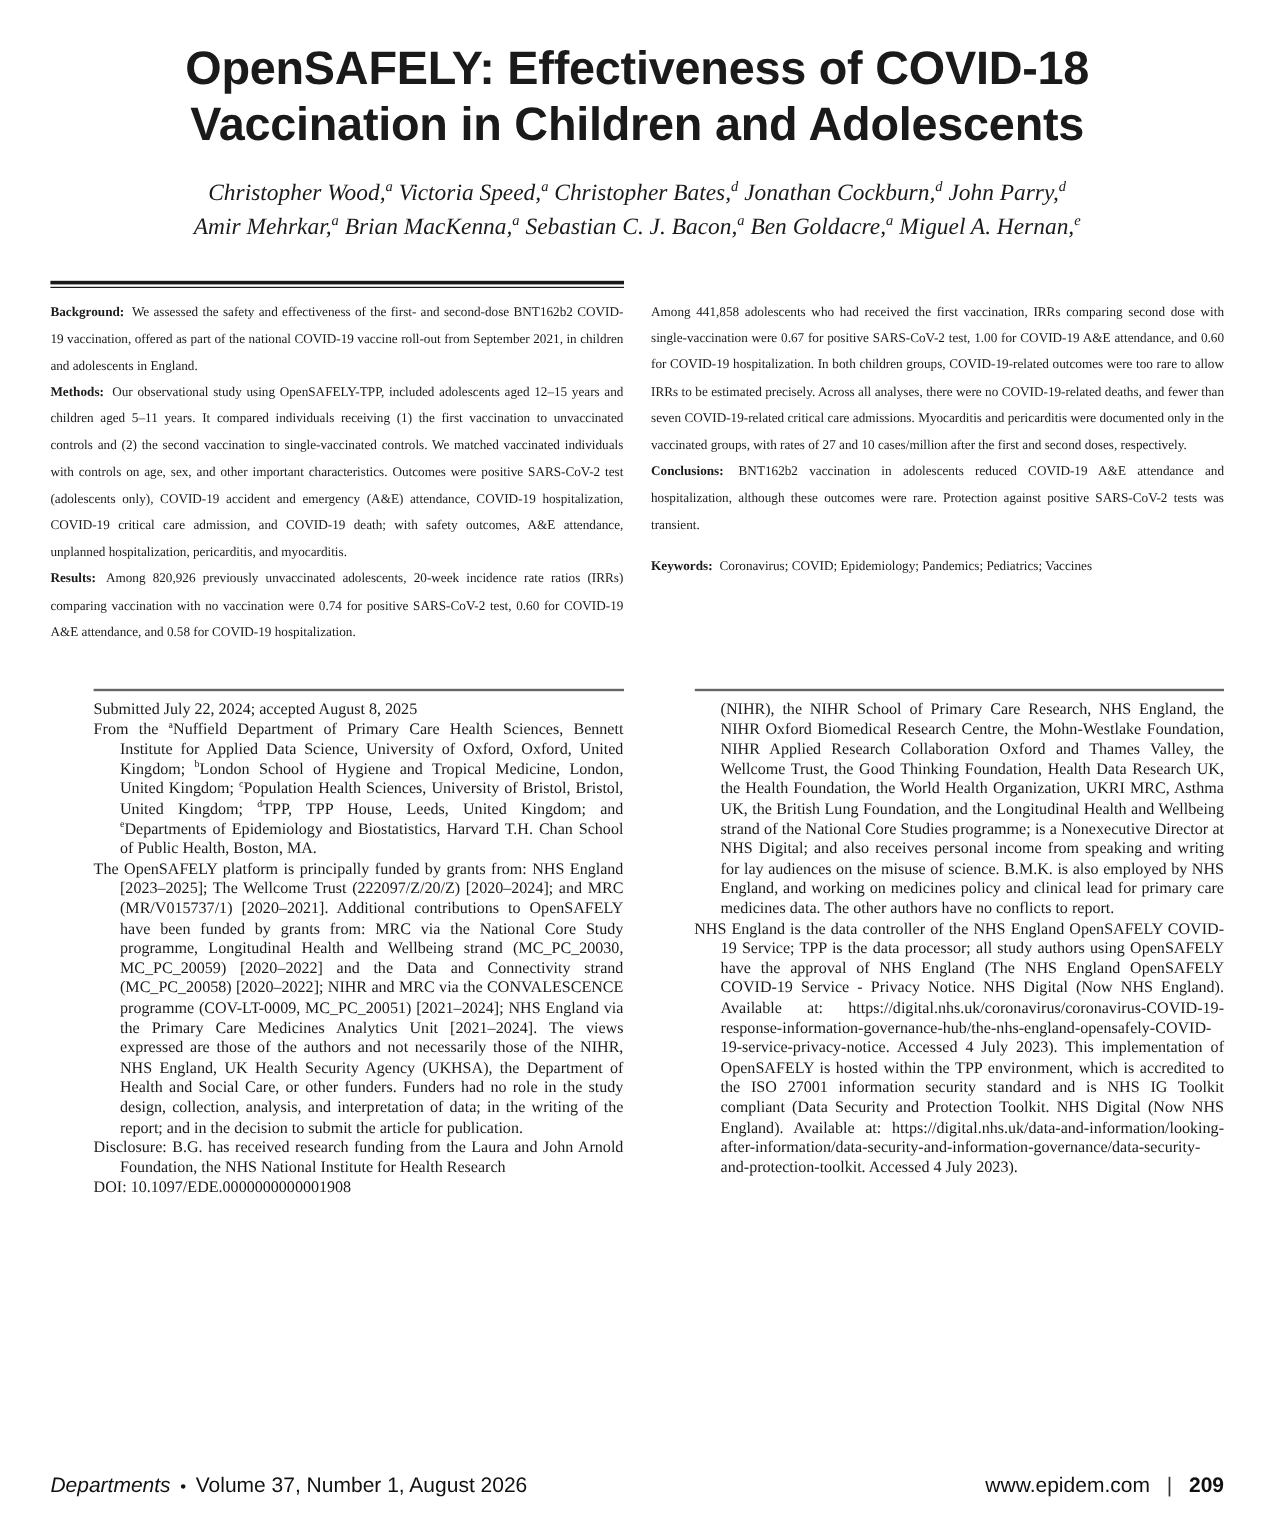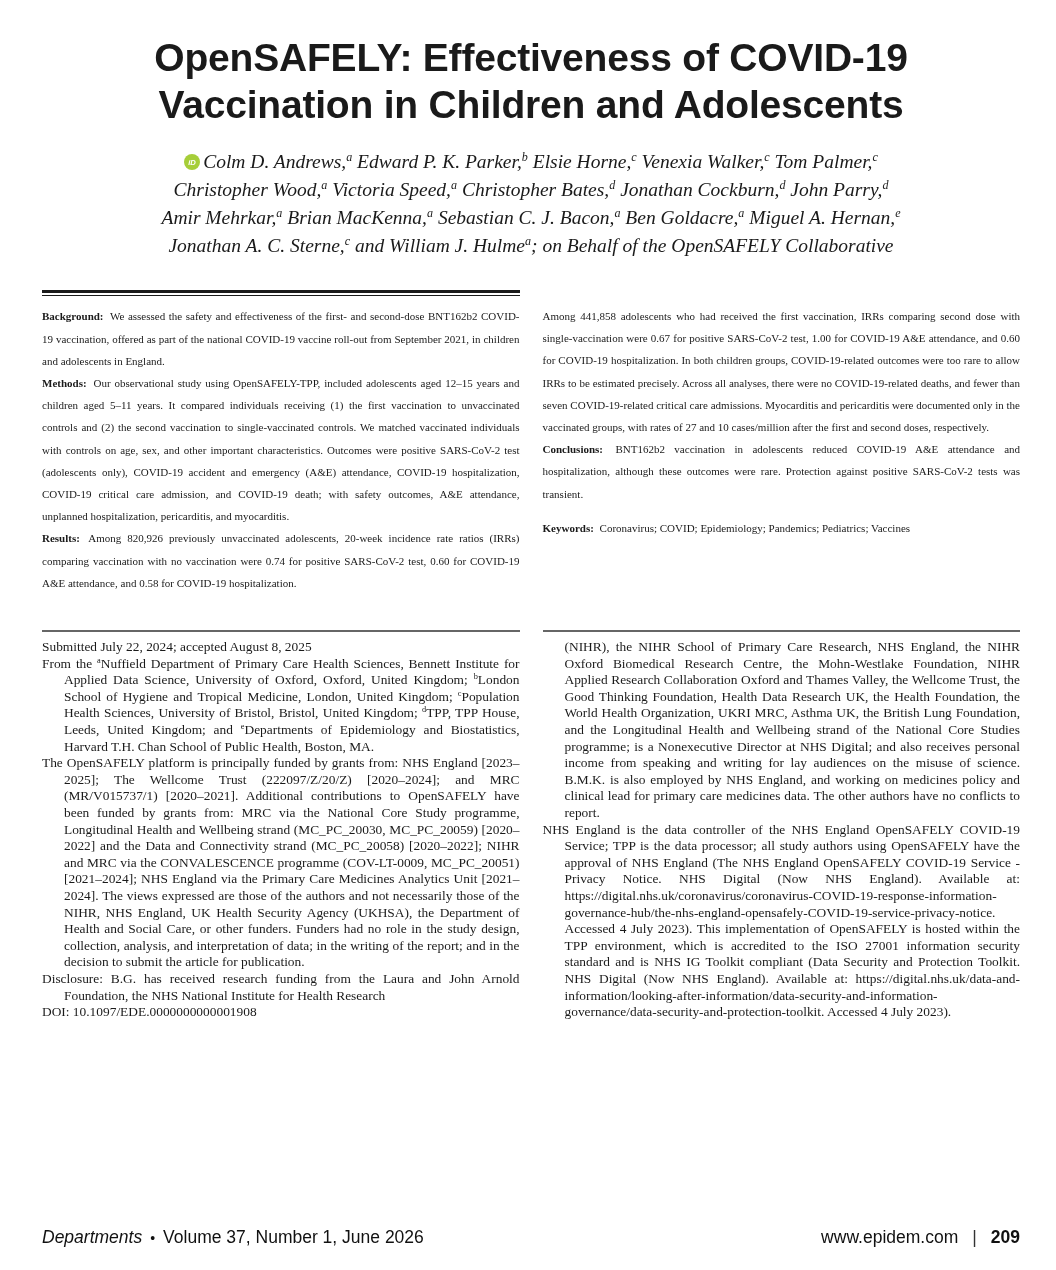--- a/index.html
+++ b/index.html
@@ -65,21 +65,21 @@
   
   .footnotes{
     display:flex;gap:23px;
     margin-top:36px;
     font-family:"Liberation Serif",serif;
     font-size:13.4px;
     line-height:16.6px;
     text-align:justify;
     overflow-wrap:break-word;
   }
-  .footnotes .col{width:478px;box-sizing:border-box;}
+  .footnotes .col{width:478px;box-sizing:border-box;margin-left:36px;}
   .fn-rule{border-top:2px solid #666;margin-bottom:7px;}
   .fn{margin:0;}
   .fn.hang{padding-left:22px;text-indent:-22px;}
   .fn.cont{padding-left:22px;}
 
   
   .footer{
     position:absolute;left:42px;right:36px;bottom:22px;
     display:flex;justify-content:space-between;align-items:baseline;
     font-family:"Liberation Sans",sans-serif;
@@ -89,30 +89,25 @@
   .footer-left .jname{font-style:italic;}
   .footer-left .bullet{margin:0 8px;font-size:14px;}
   .footer-right .divider{margin:0 14px;color:#333;font-weight:300;}
   .footer-right .pagenum{font-weight:700;}
 </style>
 </head>
 <body>
 
 <div class="page">
 
-  <h1 class="title">OpenSAFELY: Effectiveness of COVID-19 Vaccination in Children and Adolescents</h1>
+  <h1 class="title">OpenSAFELY: Effectiveness of COVID-18 Vaccination in Children and Adolescents</h1>
 
   <div class="authors">
-      <div class="author-line"><span class="orcid"><svg viewBox="0 0 24 24" width="16" height="16">
-            <circle cx="12" cy="12" r="12" fill="#A6CE39"></circle>
-            <text x="12" y="16.5" font-size="11.5" font-weight="bold" fill="#fff" text-anchor="middle" font-family="Liberation Sans, sans-serif">iD</text>
-          </svg></span><span>Colm D. Andrews,<sup>a</sup> Edward P. K. Parker,<sup>b</sup> Elsie Horne,<sup>c</sup> Venexia Walker,<sup>c</sup> Tom Palmer,<sup>c</sup></span></div>
       <div class="author-line"><span>Christopher Wood,<sup>a</sup> Victoria Speed,<sup>a</sup> Christopher Bates,<sup>d</sup> Jonathan Cockburn,<sup>d</sup> John Parry,<sup>d</sup></span></div>
       <div class="author-line"><span>Amir Mehrkar,<sup>a</sup> Brian MacKenna,<sup>a</sup> Sebastian C. J. Bacon,<sup>a</sup> Ben Goldacre,<sup>a</sup> Miguel A. Hernan,<sup>e</sup></span></div>
-      <div class="author-line"><span>Jonathan A. C. Sterne,<sup>c</sup> and William J. Hulme<sup>a</sup>; on Behalf of the OpenSAFELY Collaborative</span></div>
     </div>
 
   <div class="abstract">
     <div class="col">
       <div class="double-rule"></div>
       <p><b>Background:</b> <span>We assessed the safety and effectiveness of the first- and second-dose BNT162b2 COVID-19 vaccination, offered as part of the national COVID-19 vaccine roll-out from September 2021, in children and adolescents in England.</span></p>
       <p><b>Methods:</b> <span>Our observational study using OpenSAFELY-TPP, included adolescents aged 12–15 years and children aged 5–11 years. It compared individuals receiving (1) the first vaccination to unvaccinated controls and (2) the second vaccination to single-vaccinated controls. We matched vaccinated individuals with controls on age, sex, and other important characteristics. Outcomes were positive SARS-CoV-2 test (adolescents only), COVID-19 accident and emergency (A&amp;E) attendance, COVID-19 hospitalization, COVID-19 critical care admission, and COVID-19 death; with safety outcomes, A&amp;E attendance, unplanned hospitalization, pericarditis, and myocarditis.</span></p>
       <p><b>Results:</b> <span>Among 820,926 previously unvaccinated adolescents, 20-week incidence rate ratios (IRRs) comparing vaccination with no vaccination were 0.74 for positive SARS-CoV-2 test, 0.60 for COVID-19 A&amp;E attendance, and 0.58 for COVID-19 hospitalization.</span></p>
     </div>
     <div class="col col-pad-top">
@@ -137,20 +132,20 @@
       <div class="fn-rule"></div>
       <div id="fn-right">
           <p class="fn cont">(NIHR), the NIHR School of Primary Care Research, NHS England, the NIHR Oxford Biomedical Research Centre, the Mohn-Westlake Foundation, NIHR Applied Research Collaboration Oxford and Thames Valley, the Wellcome Trust, the Good Thinking Foundation, Health Data Research UK, the Health Foundation, the World Health Organization, UKRI MRC, Asthma UK, the British Lung Foundation, and the Longitudinal Health and Wellbeing strand of the National Core Studies programme; is a Nonexecutive Director at NHS Digital; and also receives personal income from speaking and writing for lay audiences on the misuse of science. B.M.K. is also employed by NHS England, and working on medicines policy and clinical lead for primary care medicines data. The other authors have no conflicts to report.</p>
           <p class="fn hang">NHS England is the data controller of the NHS England OpenSAFELY COVID-19 Service; TPP is the data processor; all study authors using OpenSAFELY have the approval of NHS England (The NHS England OpenSAFELY COVID-19 Service - Privacy Notice. NHS Digital (Now NHS England). Available at: https://digital.nhs.uk/coronavirus/coronavirus-COVID-19-response-information-governance-hub/the-nhs-england-opensafely-COVID-19-service-privacy-notice. Accessed 4 July 2023). This implementation of OpenSAFELY is hosted within the TPP environment, which is accredited to the ISO 27001 information security standard and is NHS IG Toolkit compliant (Data Security and Protection Toolkit. NHS Digital (Now NHS England). Available at: https://digital.nhs.uk/data-and-information/looking-after-information/data-security-and-information-governance/data-security-and-protection-toolkit. Accessed 4 July 2023).</p>
         </div>
     </div>
   </div>
 
   <div class="footer">
     <div class="footer-left">
-      <span class="jname">Departments</span><span class="bullet">•</span><span>Volume 37, Number 1, June 2026</span>
+      <span class="jname">Departments</span><span class="bullet">•</span><span>Volume 37, Number 1, August 2026</span>
     </div>
     <div class="footer-right">
       <span>www.epidem.com</span><span class="divider">|</span><span class="pagenum">209</span>
     </div>
   </div>
 
 </div>
 
 </body></html>

